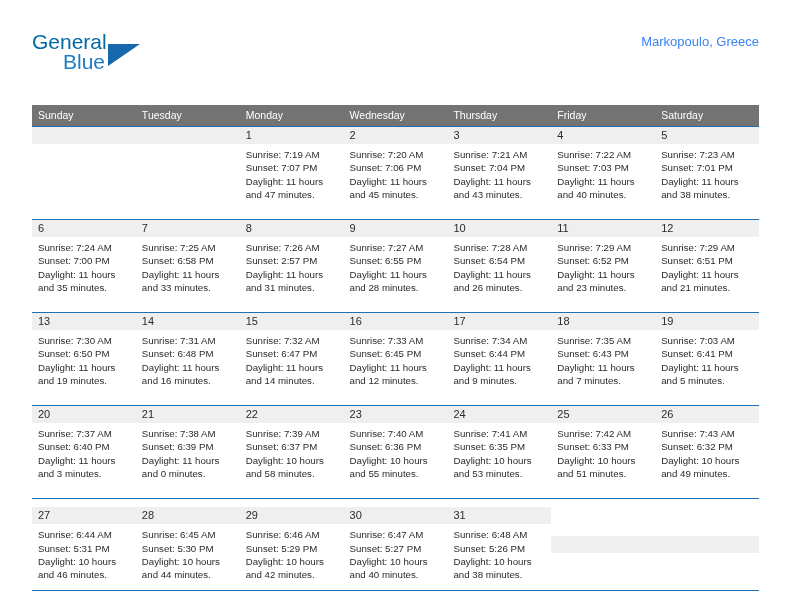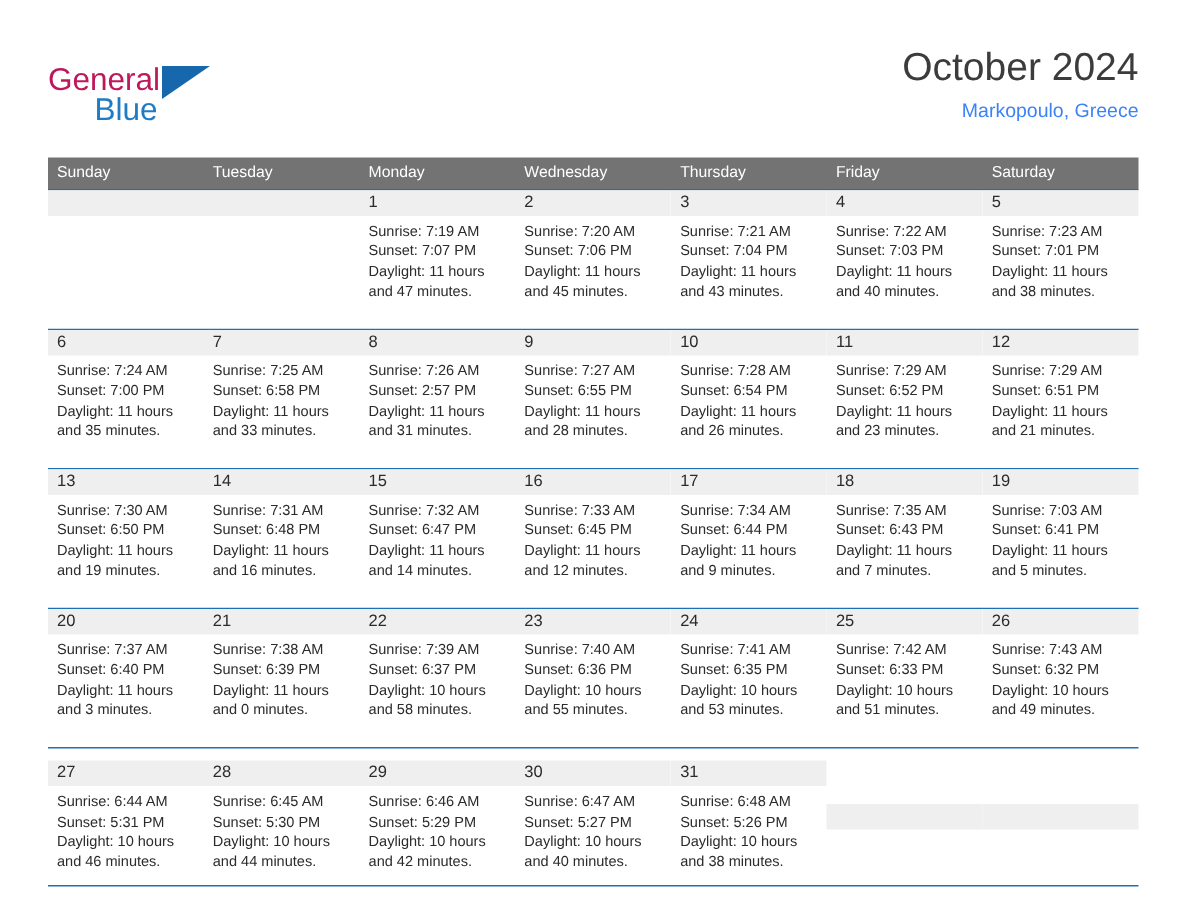--- a/index.html
+++ b/index.html
@@ -31,25 +31,24 @@
   }
   .logo {
     position: absolute;
     left: 0;
     top: 2px;
     width: 180px;
     height: 56px;
   }
   .logo-general {
     font-size: 21px;
-    color: #be185d;
+    color: #0369a1;
     letter-spacing: 0px;
     line-height: 24px;
     display: block;
-    margin-top: 12px;
   }
   .logo-blue {
     font-size: 21px;
     color: #1d7cc4;
     line-height: 22px;
     display: block;
     margin-left: 31px;
     margin-top: -3px;
   }
   .logo-triangle {
@@ -148,21 +147,20 @@
 
   <div class="header">
 
     <div class="logo">
       <span class="logo-general">General</span>
       <span class="logo-triangle"></span>
       <span class="logo-blue">Blue</span>
     </div>
 
     <div class="title-block">
-      <div class="cal-title">October 2024</div>
       <div class="cal-subtitle">Markopoulo, Greece</div>
     </div>
 
   </div>
 
   <div class="calendar">
     <div class="weekday-row" id="weekday-row">
         <div class="weekday">Sunday</div>
         <div class="weekday">Tuesday</div>
         <div class="weekday">Monday</div>

